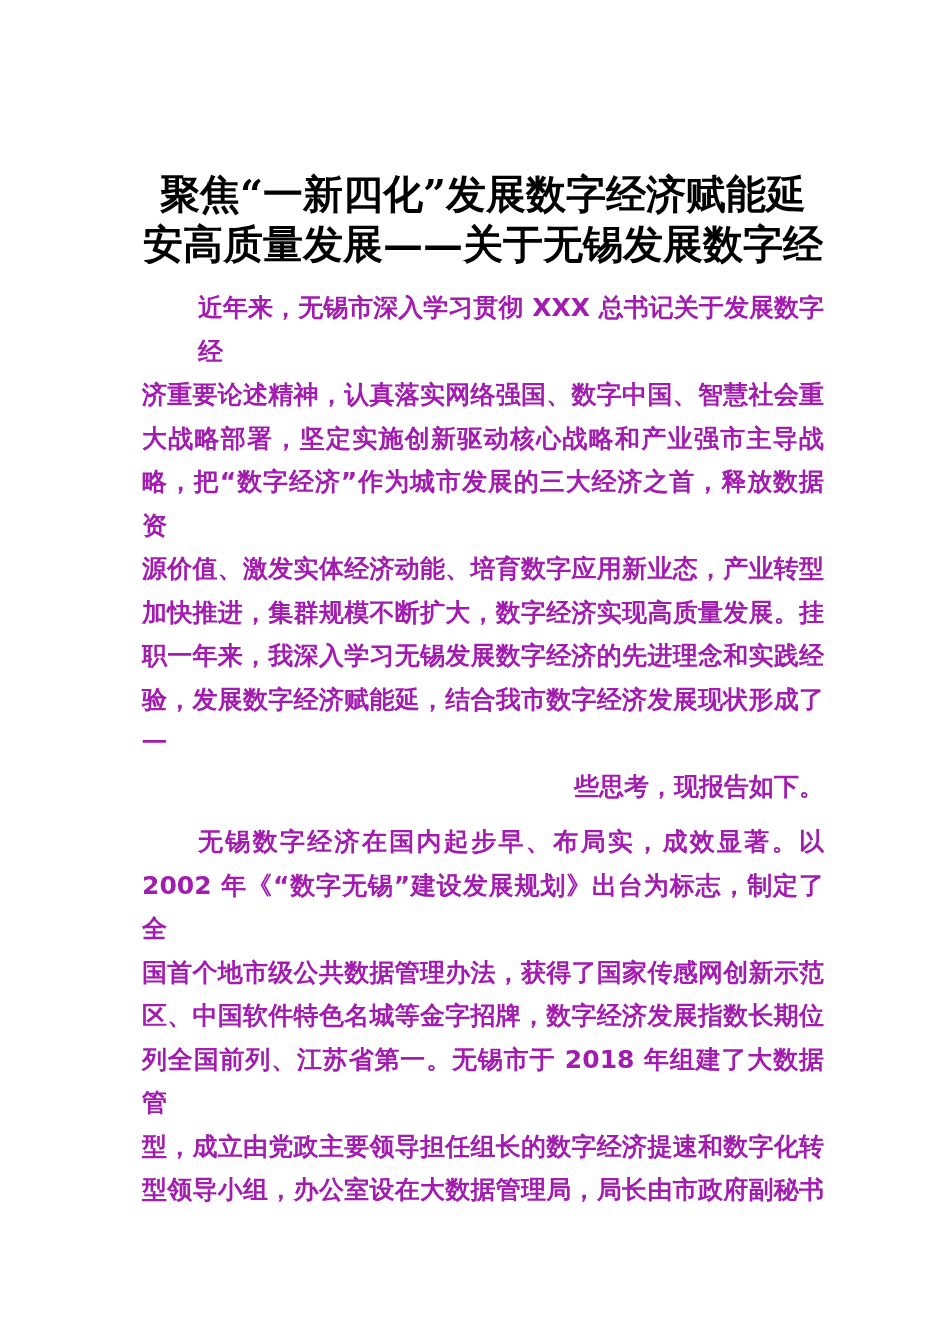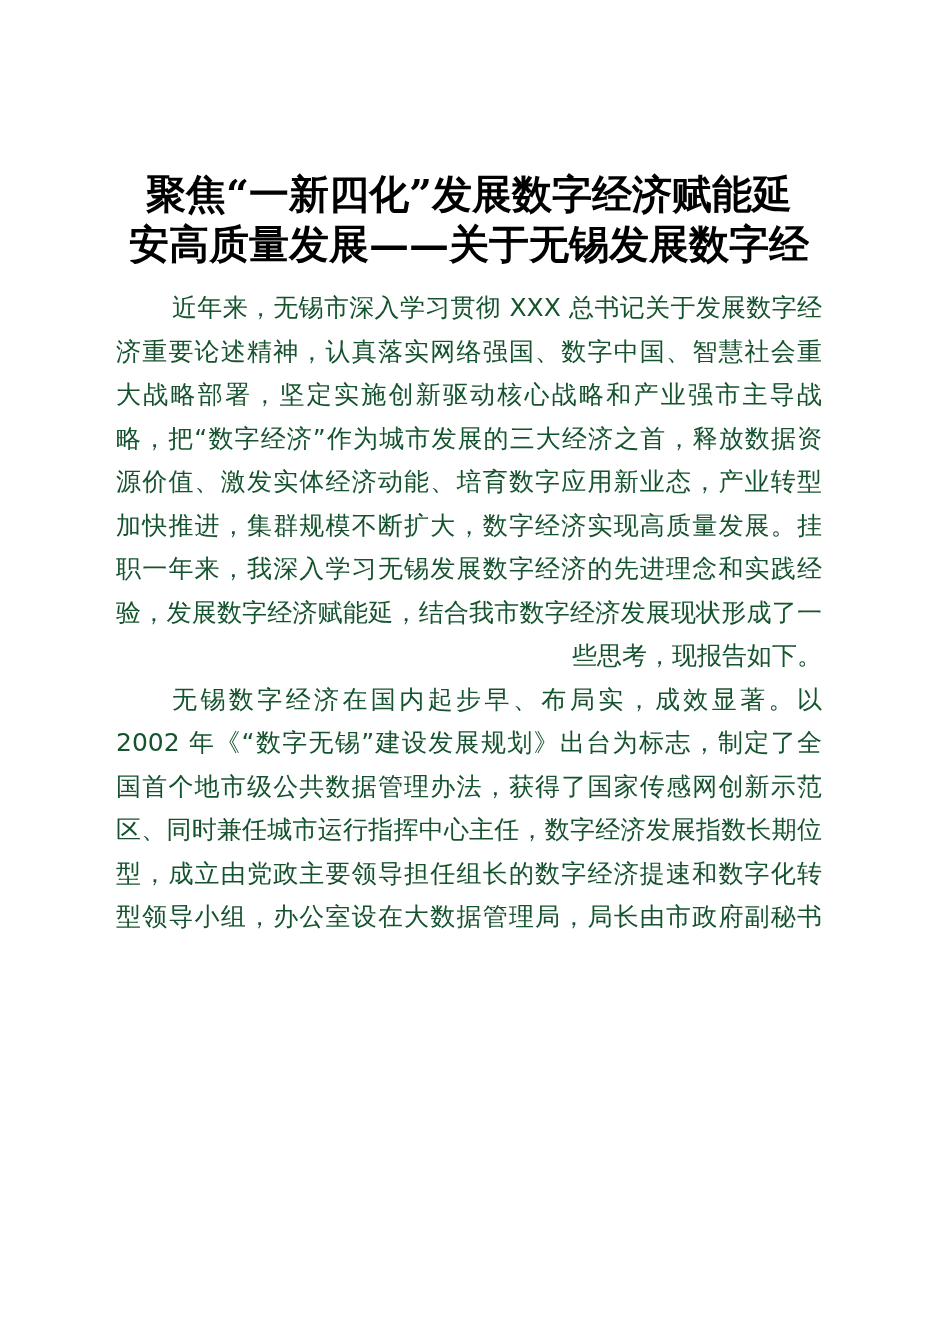--- a/index.html
+++ b/index.html
@@ -10,21 +10,21 @@
   .page {
     position: relative;
     width: 950px;
     height: 1344px;
     background: #ffffff;
     overflow: hidden;
     color: #000000;
   }
   .content {
     position: absolute;
-    left: 116px;
+    left: 130px;
     top: 169px;
     width: 706px;
   }
   .doc-title {
     margin: 0;
     padding: 0;
     font-family: "DejaVu Serif", serif;
     font-weight: 700;
     font-size: 40px;
     line-height: 50px;
@@ -32,26 +32,26 @@
     color: #000000;
   }
   .doc-title .tline {
     display: block;
   }
   .body-text {
     margin: 0;
     padding: 0;
   }
   .para {
-    margin: 0;
+    margin: 12px;
     font-family: "DejaVu Sans", sans-serif;
-    font-weight: 400;
+    font-weight: 700;
     font-size: 25px;
     line-height: 43.5px;
-    color: #14532d;
+    color: #a21caf;
   }
   .para.first-para {
     margin-top: 17px;
   }
   .para.heading {
     margin-top: 12px;
   }
   .line {
     text-align: justify;
     text-align-last: justify;
@@ -85,19 +85,20 @@
           <div class="line">源价值、激发实体经济动能、培育数字应用新业态，产业转型</div>
           <div class="line">加快推进，集群规模不断扩大，数字经济实现高质量发展。挂</div>
           <div class="line">职一年来，我深入学习无锡发展数字经济的先进理念和实践经</div>
           <div class="line">验，发展数字经济赋能延，结合我市数字经济发展现状形成了一</div>
           <div class="line lastline">些思考，现报告如下。</div>
         </div>
         <div class="para">
           <div class="line first">无锡数字经济在国内起步早、布局实，成效显著。以</div>
           <div class="line">2002 年《“数字无锡”建设发展规划》出台为标志，制定了全</div>
           <div class="line">国首个地市级公共数据管理办法，获得了国家传感网创新示范</div>
-          <div class="line">区、同时兼任城市运行指挥中心主任，数字经济发展指数长期位</div>
+          <div class="line">区、中国软件特色名城等金字招牌，数字经济发展指数长期位</div>
+          <div class="line">列全国前列、江苏省第一。无锡市于 2018 年组建了大数据管</div>
           <div class="line">型，成立由党政主要领导担任组长的数字经济提速和数字化转</div>
           <div class="line">型领导小组，办公室设在大数据管理局，局长由市政府副秘书</div>
         </div>
       </div>
   </div>
 </div>
 
 </body></html>

